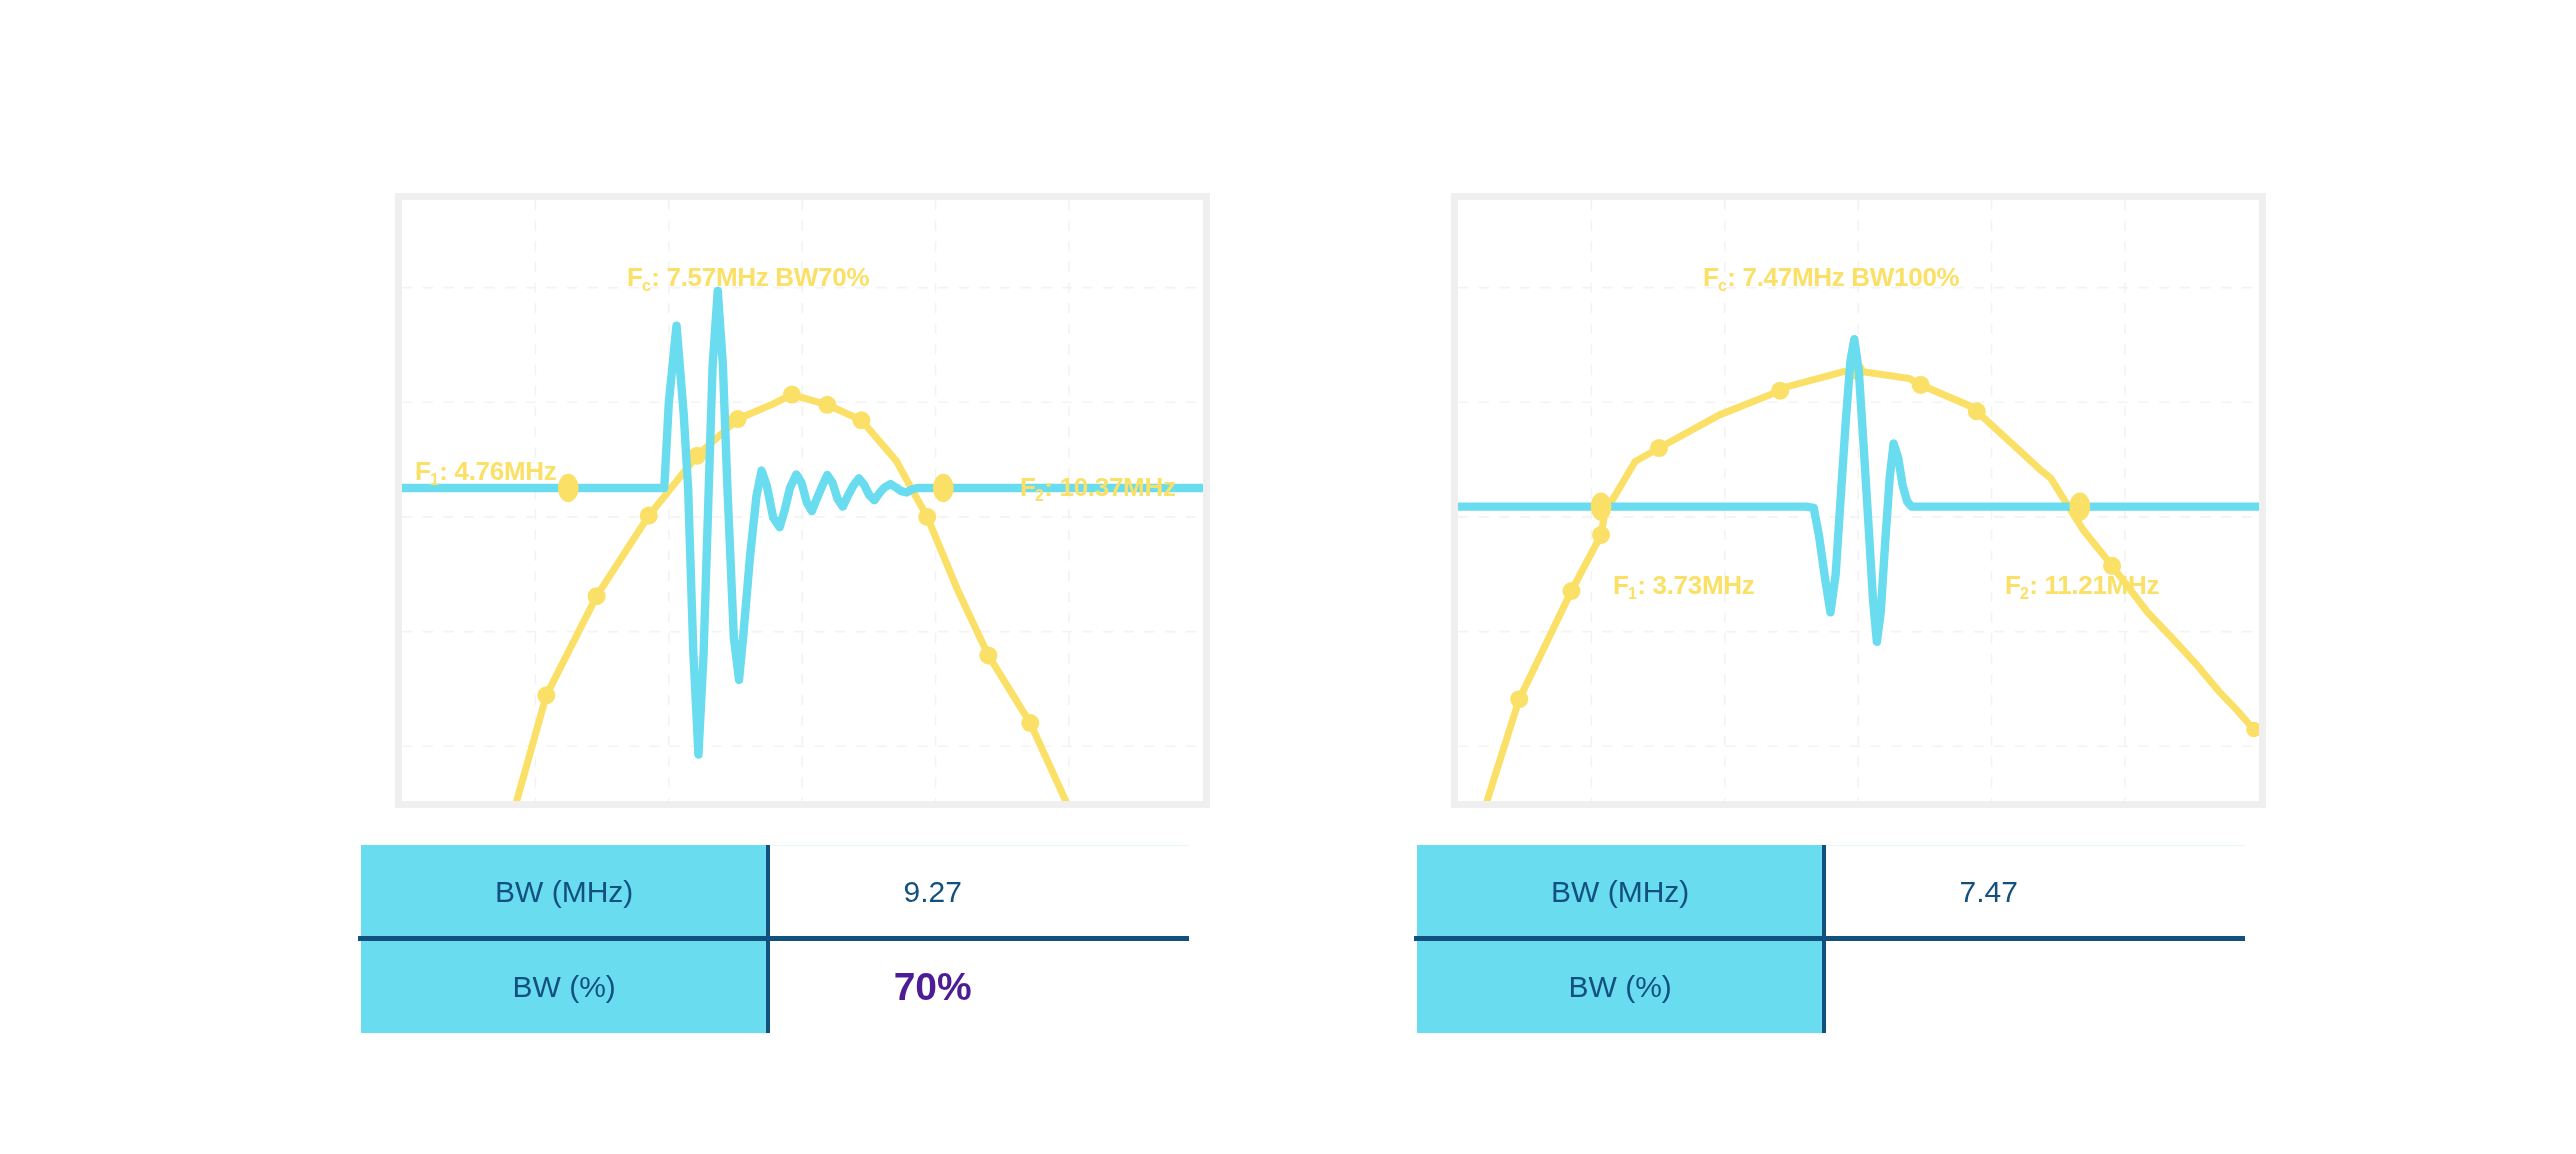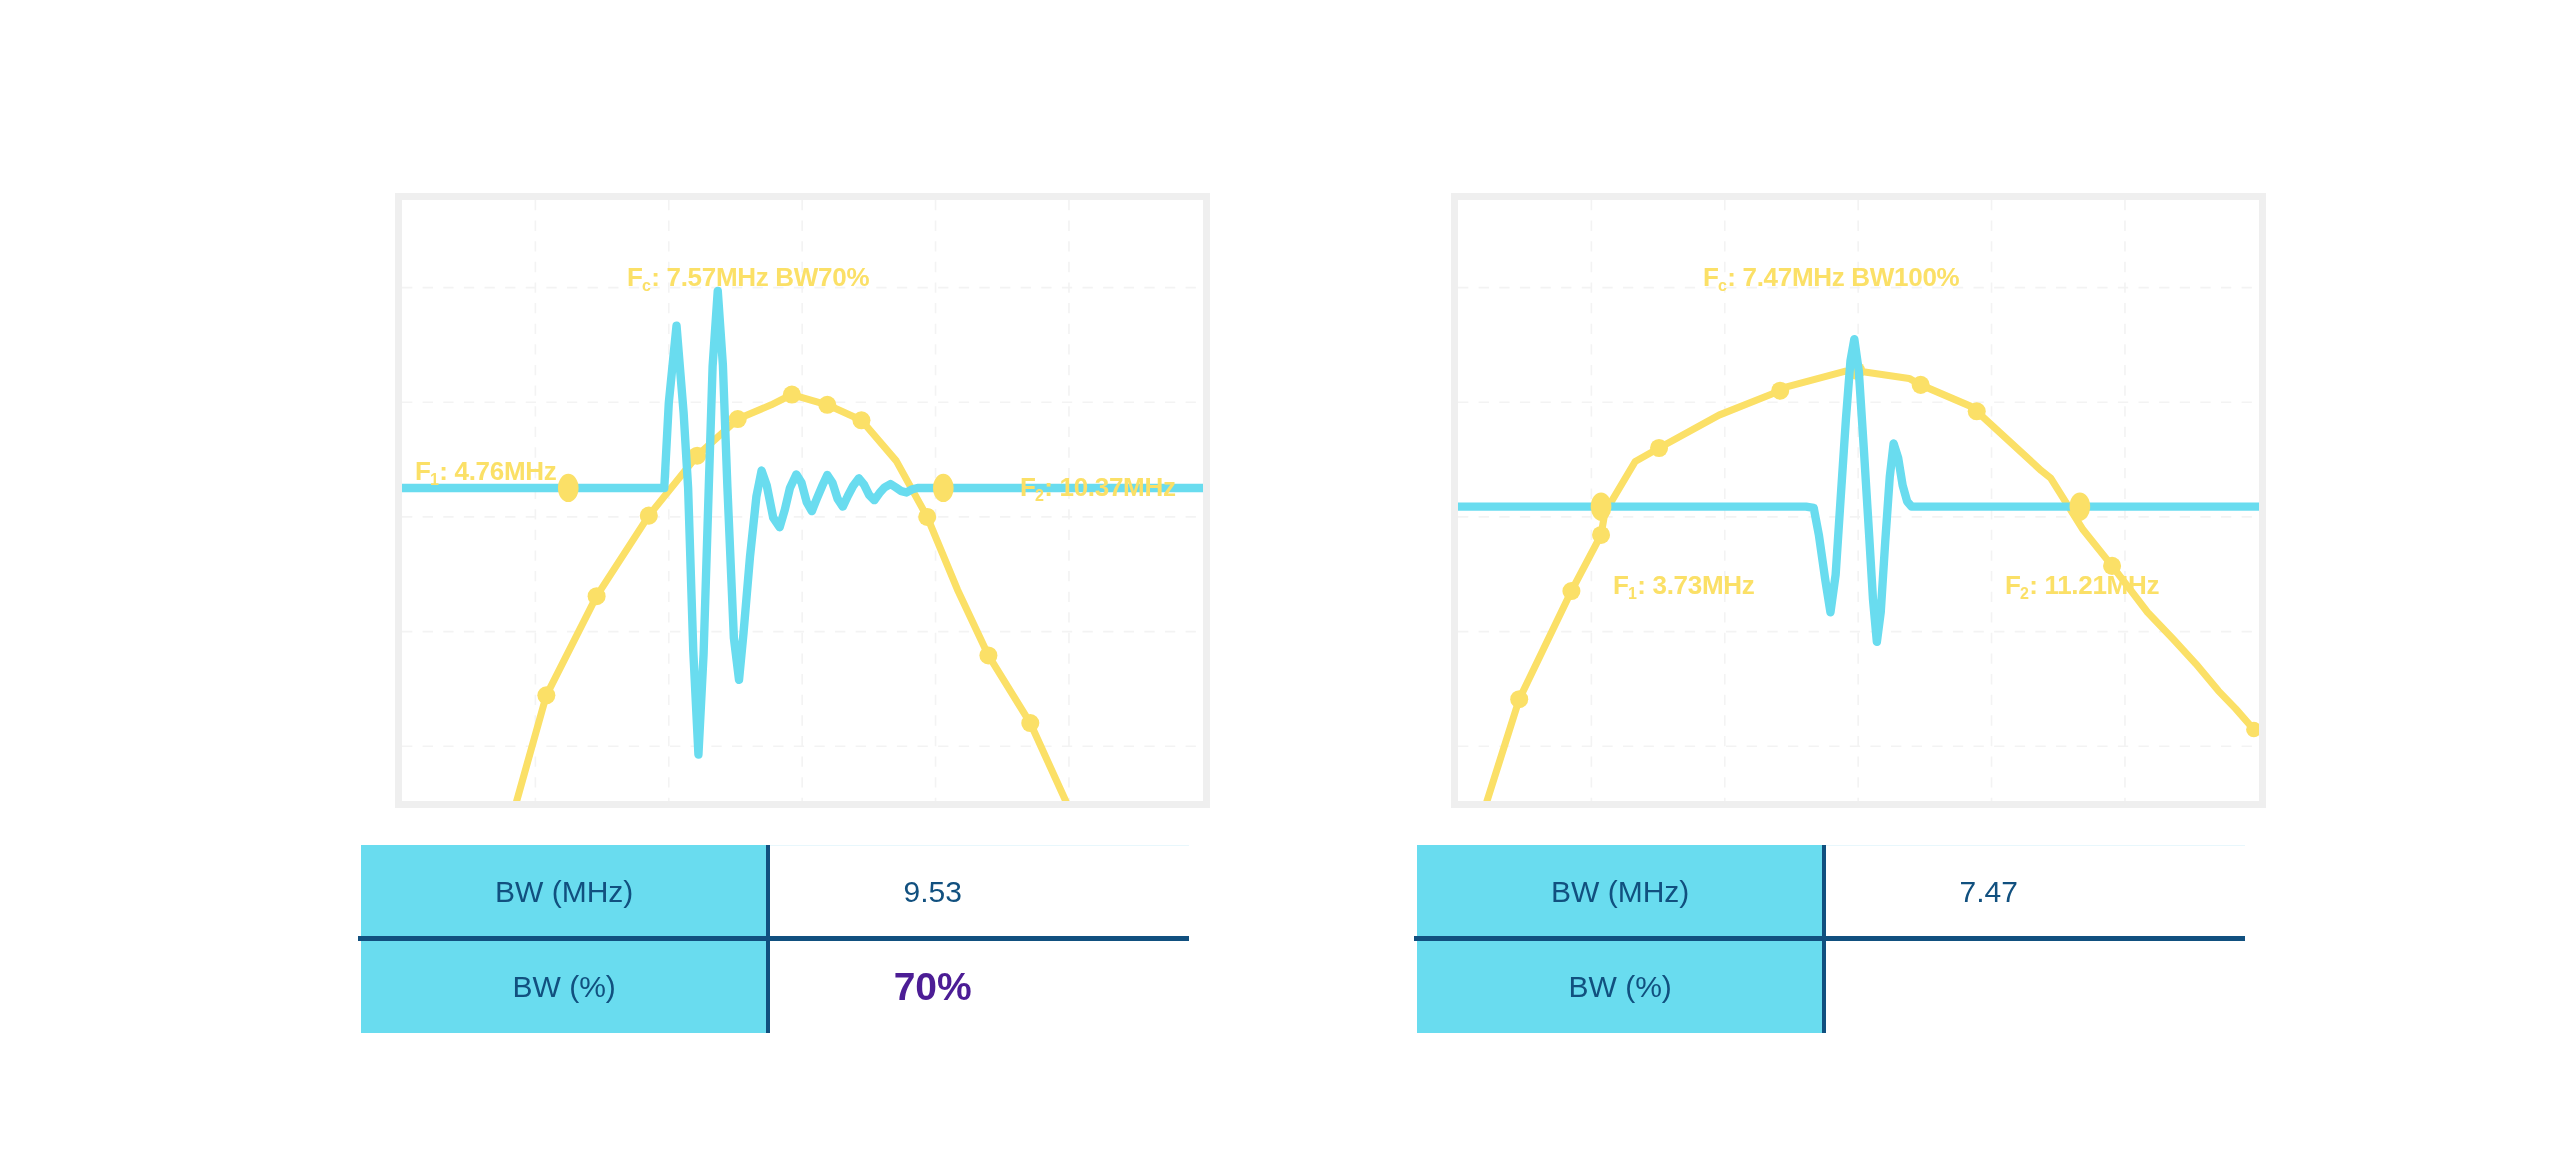--- a/index.html
+++ b/index.html
@@ -229,21 +229,21 @@
       <div class="annot annot-f2-l">
         <span>F</span><sub>2</sub><span>: 10.37MHz</span>
       </div>
     </div>
 
     <div class="result-table">
       <div class="rt-rows">
         <div class="rt-row rt-row-1">
           <div class="rt-label">BW (MHz)</div>
           <div class="rt-value">
-            <span class="rt-value-num">9.53</span>
+            <span class="rt-value-num">9.27</span>
           </div>
         </div>
         <div class="rt-row rt-row-2">
           <div class="rt-label">BW (%)</div>
           <div class="rt-value">
             <span class="rt-value-pct">70%</span>
           </div>
         </div>
       </div>
       <div class="rt-topline"></div>

